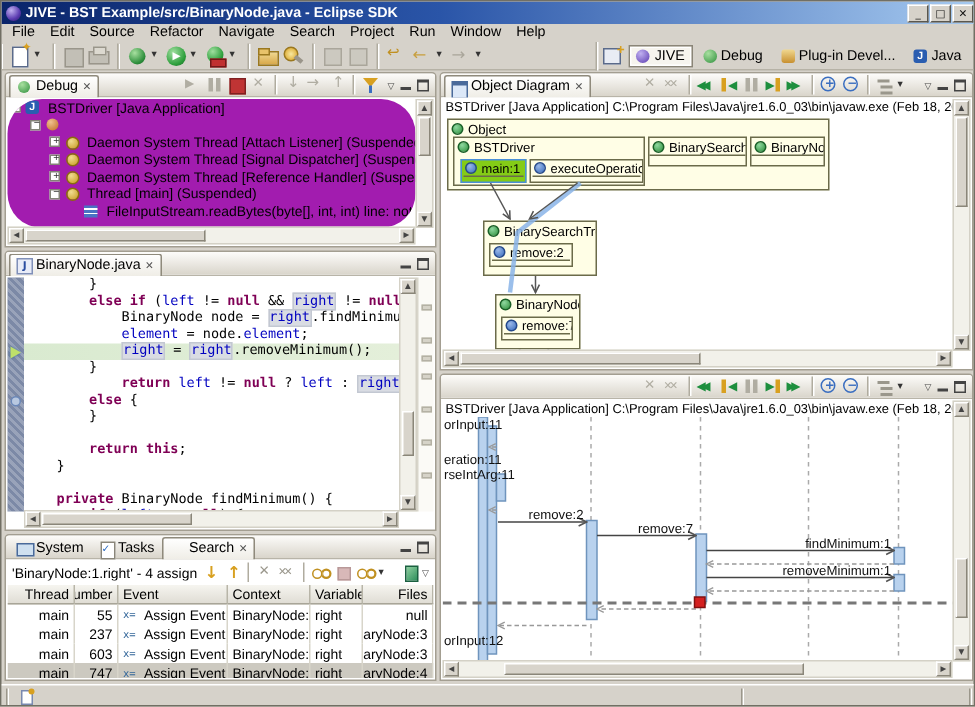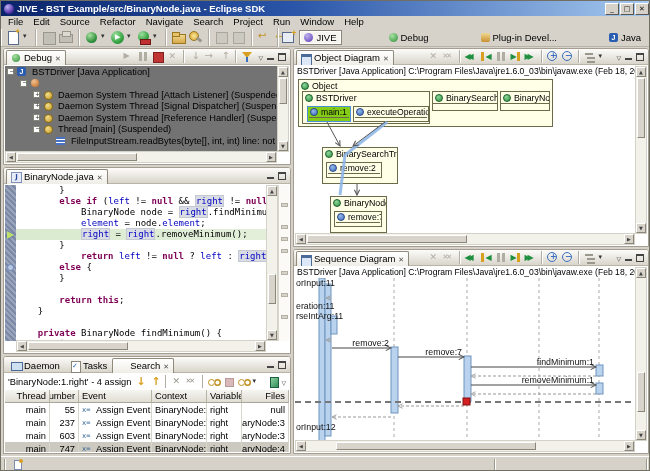--- a/index.html
+++ b/index.html
@@ -120,21 +120,21 @@
   
   .tabico{position:relative;display:inline-block;width:10px;height:10px;flex:none;font-family:"DejaVu Sans",sans-serif;}
   .debug-tab-icon::before{content:"";position:absolute;left:1px;top:1px;width:8px;height:8px;border-radius:50%;background:radial-gradient(circle at 35% 30%,#a8e0a0,#2e8f3c);}
   .java-file-icon::before{content:"J";position:absolute;left:0;top:0;width:9px;height:9px;background:#e8ecf8;border:1px solid #8090b8;color:#2a4da0;font-size:7px;line-height:8px;text-align:center;font-weight:bold;}
   .console-tab-icon::before{content:"";position:absolute;left:0;top:1px;width:10px;height:7px;background:#cfe0f0;border:1px solid #4a6a9a;}
   .tasks-tab-icon::before{content:"";position:absolute;left:1px;top:0;width:8px;height:10px;background:#fff;border:1px solid #8a867a;}
   .tasks-tab-icon::after{content:"✓";position:absolute;left:2px;top:1px;font-size:7px;color:#2a6ac0;}
   .od-tab-icon::before,.sd-tab-icon::before{content:"";position:absolute;left:0;top:1px;width:9px;height:8px;background:#dce8f8;border:1px solid #4a6a9a;border-top-width:3px;}
 
   
-  .tree{position:absolute;left:1px;right:13px;top:17px;bottom:12px;overflow:hidden;background:#737373;}
+  .tree{position:absolute;left:1px;right:13px;top:17px;bottom:12px;overflow:hidden;background:#a21caf;border-radius:23px;}
   .trow{display:flex;align-items:center;height:11.5px;white-space:nowrap;font-size:9.3px;}
   .trow .lbl{padding:0 2px;}
   .trow.sel .lbl{background:#ccc9c0;}
   .exp{flex:none;width:7px;height:7px;border:1px solid #848478;background:#fff;margin-right:3px;position:relative;}
   .exp::before{position:absolute;left:0;top:-1.5px;width:7px;text-align:center;font-size:7px;line-height:8px;color:#333;}
   .exp.minus::before{content:"−";} .exp.plus::before{content:"+";}
   .exp.none{visibility:hidden;}
   .tico{flex:none;width:10px;height:10px;position:relative;margin-right:3px;}
   .java-app-icon::before{content:"J";position:absolute;left:0;top:0;width:9px;height:9px;background:#2a5db0;color:#fff;font-size:7px;line-height:9px;text-align:center;font-weight:bold;border-radius:2px;}
   .debug-target-icon::before{content:"";position:absolute;left:1px;top:1px;width:8px;height:8px;border-radius:50%;background:radial-gradient(circle at 35% 30%,#f0c090,#c06a20);}
@@ -254,21 +254,21 @@
       <div class="tgroup">
         <span class="ticon last-edit-icon"></span>
         <span class="ticon back-icon"></span>
         <span class="ticon dd-icon"></span>
         <span class="ticon forward-icon"></span>
         <span class="ticon dd-icon"></span>
       </div>
     </div>
   <div class="perspbar">
     <span class="open-persp-icon"></span>
-    <span id="persplist" style="display:flex;gap:40px;">
+    <span id="persplist" style="display:flex;">
         <span class="persp active">
           <span class="pico jive-p-icon"></span>
           <span>JIVE</span>
         </span>
         <span class="persp">
           <span class="pico debug-p-icon"></span>
           <span>Debug</span>
         </span>
         <span class="persp">
           <span class="pico plugin-p-icon"></span>
@@ -415,21 +415,21 @@
       <div class="sbtn" style="top:0;right:0;width:10px;height:10px;">▶</div>
       <div class="sthumb" style="top:1px;left:11px;width:100px;bottom:1px;"></div>
     </div>
   </div>
 
   <div class="view" id="search-view" style="left:2px;top:355px;width:288px;height:98px;">
     <div class="vhead">
       <span id="search-tabs" style="display:flex;align-items:center;">
           <div class="vtab inactive">
             <span class="tabico console-tab-icon"></span>
-            <span>Daemon</span>
+            <span>System</span>
           </div>
           <div class="vtab inactive">
             <span class="tabico tasks-tab-icon"></span>
             <span>Tasks</span>
           </div>
           <div class="vtab">
             <span class="tabico search-tab-icon"></span>
             <span>Search</span>
             <span class="vclose"></span>
           </div>
@@ -670,25 +670,20 @@
     </div>
     <div class="sbh" style="left:1px;right:13px;bottom:1px;">
       <div class="sbtn" style="top:0;left:0;width:10px;height:10px;">◀</div>
       <div class="sbtn" style="top:0;right:0;width:10px;height:10px;">▶</div>
       <div class="sthumb" style="top:1px;left:11px;width:160px;bottom:1px;"></div>
     </div>
   </div>
 
   <div class="view" id="seq-view" style="left:292px;top:248px;width:356px;height:205px;">
     <div class="vhead">
-      <div class="vtab">
-        <span class="tabico sd-tab-icon"></span>
-        <span>Sequence Diagram</span>
-        <span class="vclose"></span>
-      </div>
       <div class="vspacer"></div>
       <div class="vtools" id="sd-tools">
           <span class="sicon clear-icon"></span>
           <span class="sicon clear-all-icon"></span>
           <span class="tsep"></span>
           <span class="sicon rewind-icon"></span>
           <span class="sicon step-back-icon"></span>
           <span class="sicon pause2-icon"></span>
           <span class="sicon step-fwd-icon"></span>
           <span class="sicon ffwd-icon"></span>

